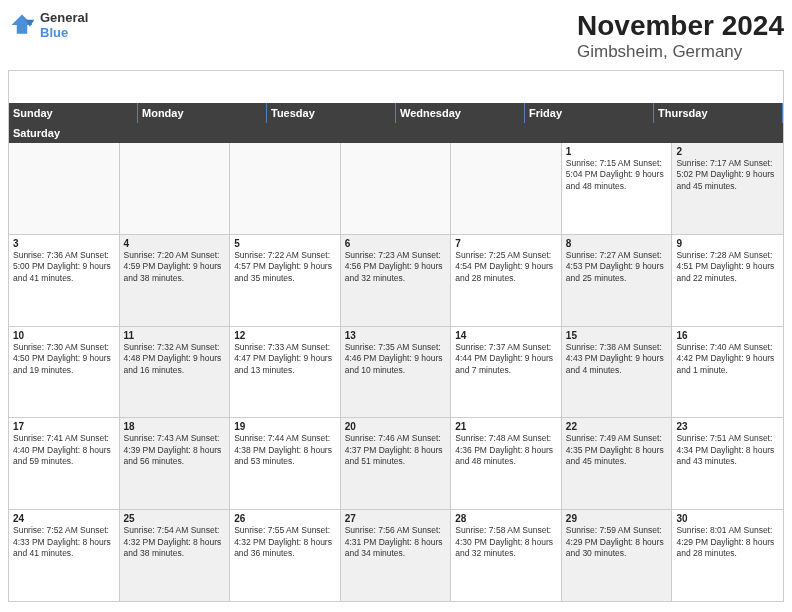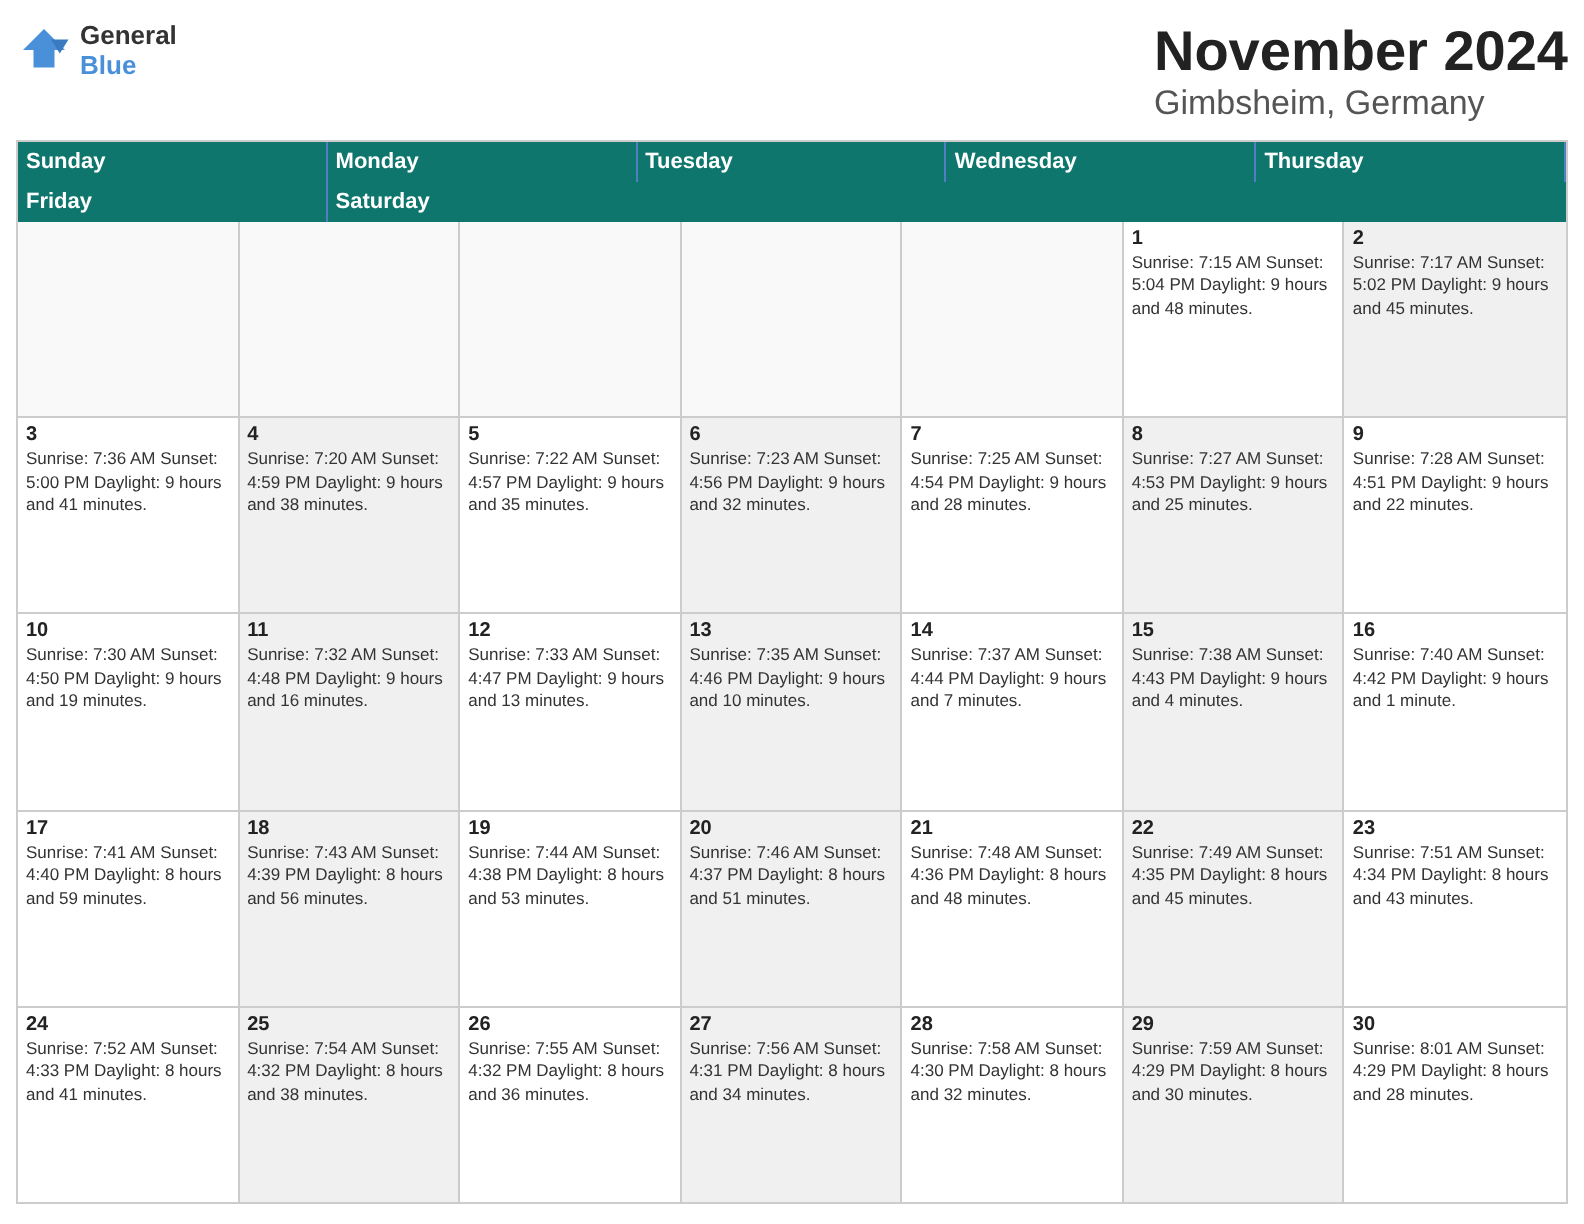--- a/index.html
+++ b/index.html
@@ -43,22 +43,23 @@
       color: #555;
     }
     .calendar {
       flex: 1;
       display: flex;
       flex-direction: column;
       border: 1px solid #ccc;
     }
     .cal-header {
       display: grid;
-      grid-template-columns: repeat(5, 1fr);
-      background: #0f766e;
+      grid-template-columns: repeat(6, 1fr);
+      background: #404040;
+      margin-top: 32px;
     }
     .cal-header-cell {
       color: #fff;
       font-size: 11px;
       font-weight: bold;
       padding: 4px 4px;
       text-align: left;
       border-right: 1px solid #5080c0;
     }
     .cal-header-cell:last-child { border-right: none; }
@@ -119,22 +120,22 @@
       <div class="location">Gimbsheim, Germany</div>
     </div>
   </div>
 
   <div class="calendar">
     <div class="cal-header">
       <div class="cal-header-cell">Sunday</div>
       <div class="cal-header-cell">Monday</div>
       <div class="cal-header-cell">Tuesday</div>
       <div class="cal-header-cell">Wednesday</div>
+      <div class="cal-header-cell">Friday</div>
       <div class="cal-header-cell">Thursday</div>
-      <div class="cal-header-cell">Friday</div>
       <div class="cal-header-cell">Saturday</div>
     </div>
     <div class="cal-body" id="cal-body">
     <div class="cal-row">
           <div class="cal-cell empty"></div>
           <div class="cal-cell empty"></div>
           <div class="cal-cell empty"></div>
           <div class="cal-cell empty"></div>
           <div class="cal-cell empty"></div>
           <div class="cal-cell">

